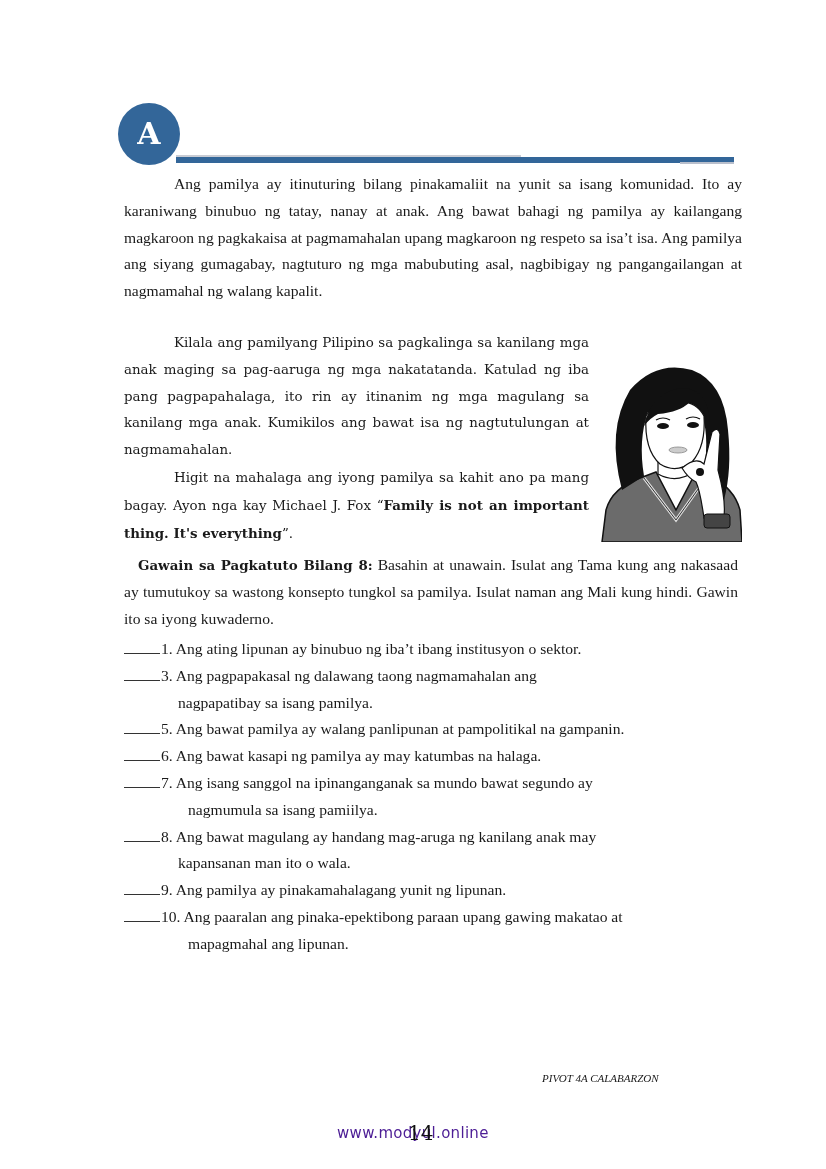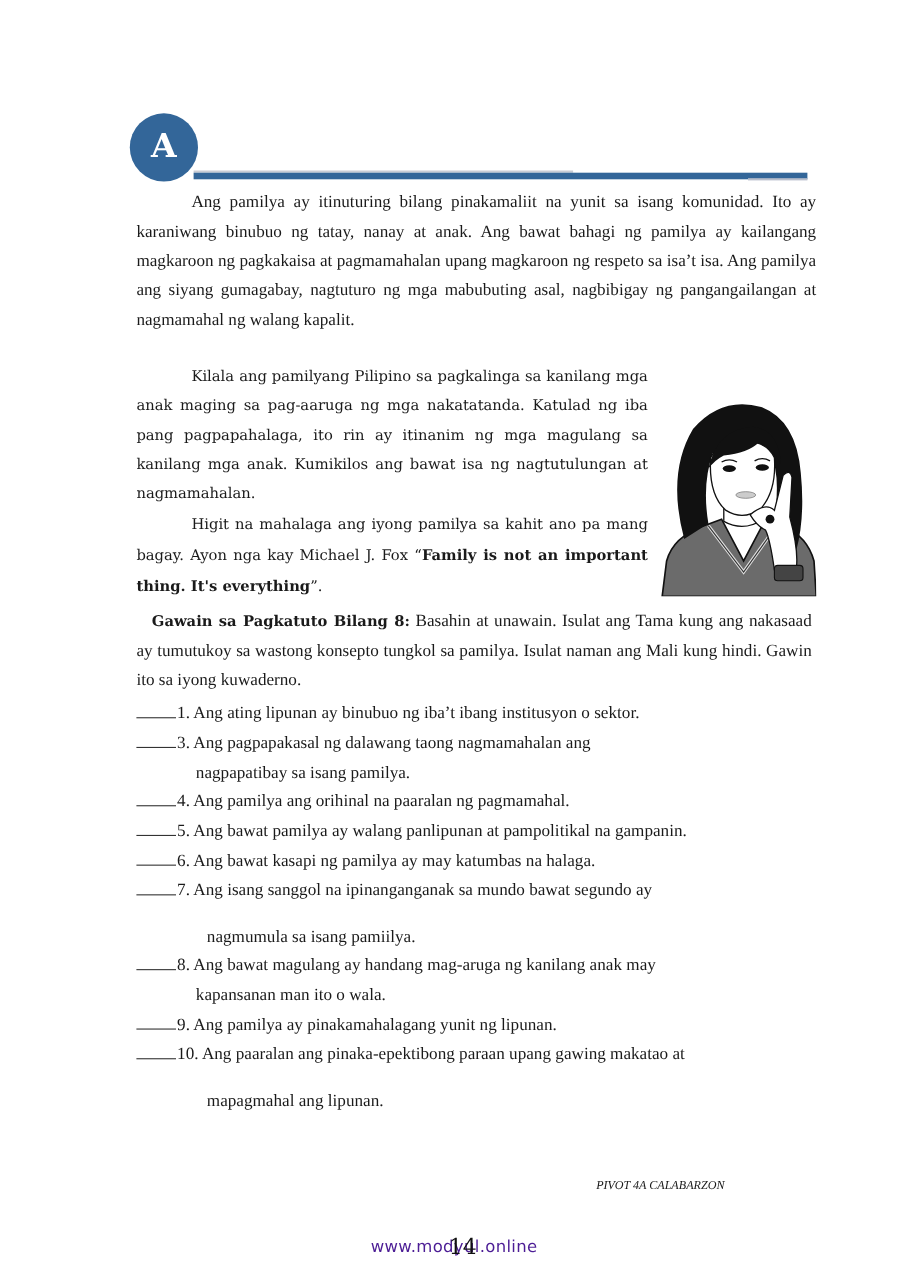--- a/index.html
+++ b/index.html
@@ -25,21 +25,21 @@
 
     .illustration { position: absolute; left: 600px; top: 360px; width: 142px; height: 182px; }
 
     .activity { left: 124px; top: 552px; width: 614px; }
     .activity .label { font-family: "DejaVu Serif", serif; font-weight: bold; font-size: 13.4px; margin-left: 14px; }
 
     .items { position: absolute; left: 124px; top: 636px; width: 640px; font-family: "Liberation Serif", serif; font-size: 15.6px; line-height: 26.8px; }
     .item { display: block; }
     .item .blank { display: inline-block; width: 36px; border-bottom: 1px solid #333; height: 15px; vertical-align: baseline; margin-right: 1px; }
     .item .cont { display: block; padding-left: 54px; }
-    .item.wide .cont { padding-left: 64px; margin-top: 15px; }
+    .item.wide .cont { padding-left: 64px; }
 
     .footer-label { position: absolute; left: 542px; top: 1072px; font-family: "Liberation Serif", serif; font-style: italic; font-size: 11px; }
     .watermark { position: absolute; left: 337px; top: 1124px; font-family: "DejaVu Sans", sans-serif; font-size: 15px; color: #4c1d95; letter-spacing: 0.3px; }
     .page-number { position: absolute; left: 408px; top: 1121px; font-family: "DejaVu Serif", serif; font-size: 20px; color: #111; }
   </style>
 </head>
 <body>
 
 <div class="page">
 
@@ -80,21 +80,20 @@
     <path d="M82 108 Q96 96 104 104 L112 72 Q118 66 120 74 L118 110 Q126 140 124 156 L104 158 Q100 130 96 122 Q88 118 82 108 Z" fill="#fff" stroke="#111" stroke-width="1.2"></path>
     <rect x="104" y="154" width="26" height="14" rx="3" fill="#444" stroke="#111"></rect>
     <circle cx="100" cy="112" r="4" fill="#111"></circle>
   </svg>
 
   <div class="text activity text-last"><span class="label">Gawain sa Pagkatuto Bilang 8:</span><span> Basahin at unawain. Isulat ang Tama kung ang nakasaad ay tumutukoy sa wastong konsepto tungkol sa pamilya. Isulat naman ang Mali kung hindi. Gawin ito sa iyong kuwaderno.</span></div>
 
   <div class="items">
     <div class="item"><span class="blank"></span><span>1.</span> <span>Ang ating lipunan ay binubuo ng iba’t ibang institusyon o sektor.</span></div>
     <div class="item"><span class="blank"></span><span>3.</span> <span>Ang pagpapakasal ng dalawang taong nagmamahalan ang</span><span class="cont">nagpapatibay sa isang pamilya.</span></div>
-    <div class="item"><span class="blank"></span><span>4.</span> <span>Ang pamilya ang orihinal na paaralan ng pagmamahal.</span></div>
     <div class="item"><span class="blank"></span><span>5.</span> <span>Ang bawat pamilya ay walang panlipunan at pampolitikal na gampanin.</span></div>
     <div class="item"><span class="blank"></span><span>6.</span> <span>Ang bawat kasapi ng pamilya ay may katumbas na halaga.</span></div>
     <div class="item wide"><span class="blank"></span><span>7.</span> <span>Ang isang sanggol na ipinanganganak sa mundo bawat segundo ay</span><span class="cont">nagmumula sa isang pamiilya.</span></div>
     <div class="item"><span class="blank"></span><span>8.</span> <span>Ang bawat magulang ay handang mag-aruga ng kanilang anak may</span><span class="cont">kapansanan man ito o wala.</span></div>
     <div class="item"><span class="blank"></span><span>9.</span> <span>Ang pamilya ay pinakamahalagang yunit ng lipunan.</span></div>
     <div class="item wide"><span class="blank"></span><span>10.</span> <span>Ang paaralan ang pinaka-epektibong paraan upang gawing makatao at</span><span class="cont">mapagmahal ang lipunan.</span></div>
   </div>
 
   <div class="footer-label">PIVOT 4A CALABARZON</div>
   <div class="watermark">www.modyul.online</div>

